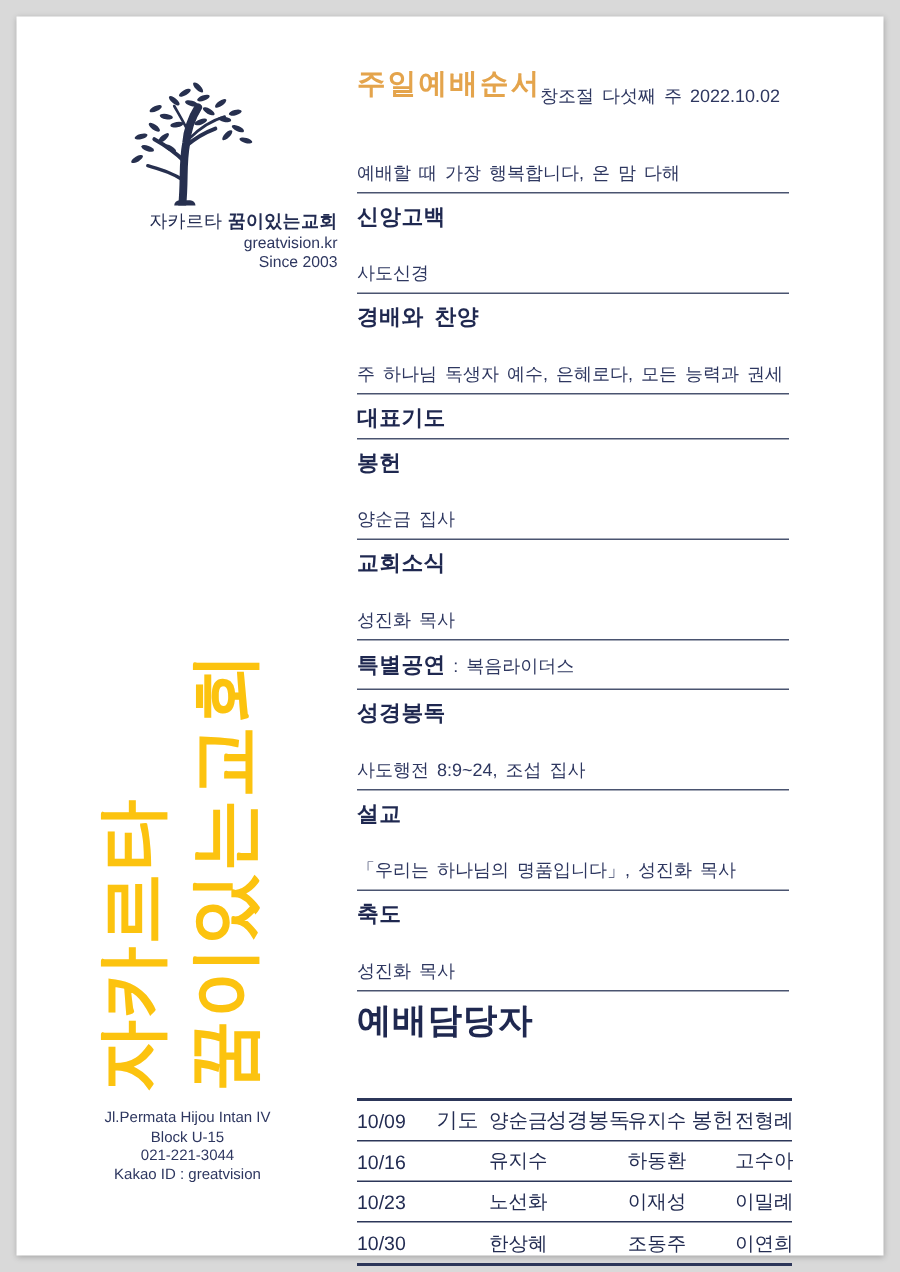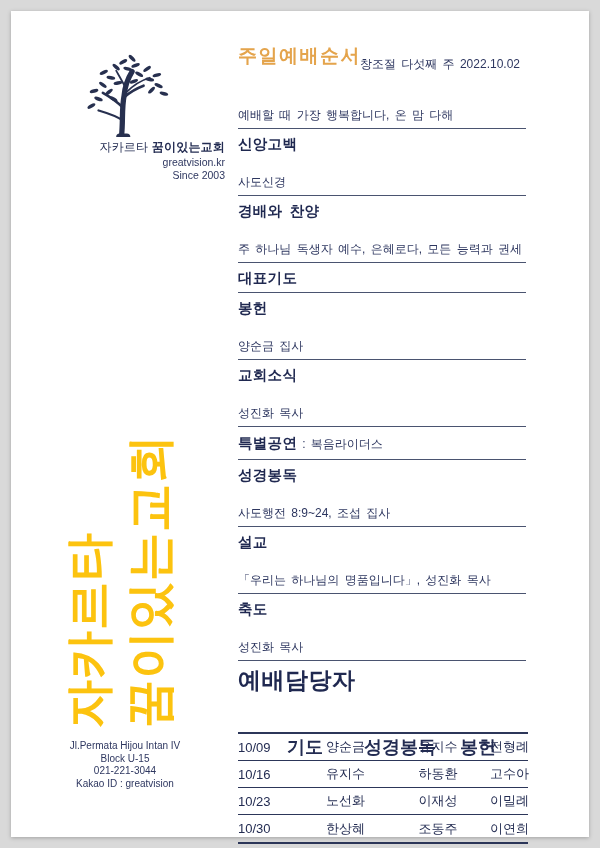--- a/index.html
+++ b/index.html
@@ -64,21 +64,21 @@
     border-bottom:2px solid var(--table-line);
   }
   .staff-row{
     display:grid;grid-template-columns:46px 42px 38px 52px 44px 30px 38px;
     height:27px;align-items:center;border-bottom:1.5px solid var(--table-line);
     font-size:13px;color:var(--navy);
   }
   .staff-row:last-child{border-bottom:none;}
   .staff-cell{text-align:center;white-space:nowrap;overflow:visible;}
   .staff-cell.date{text-align:left;}
-  .staff-cell.lbl{font-weight:bold;font-size:18px;}
+  .staff-cell.lbl{font-weight:normal;font-size:14px;}
 </style>
 </head>
 <body>
 
 <div class="page">
 
   <div class="logo-block">
     <svg width="108" height="84" viewBox="0 0 120 95" aria-hidden="true">
       <g stroke="#27304f" fill="none" stroke-linecap="round">
         <path d="M56,95 C58,76 56,64 59,48 C60,37 63,29 68,21" stroke-width="6"></path>

